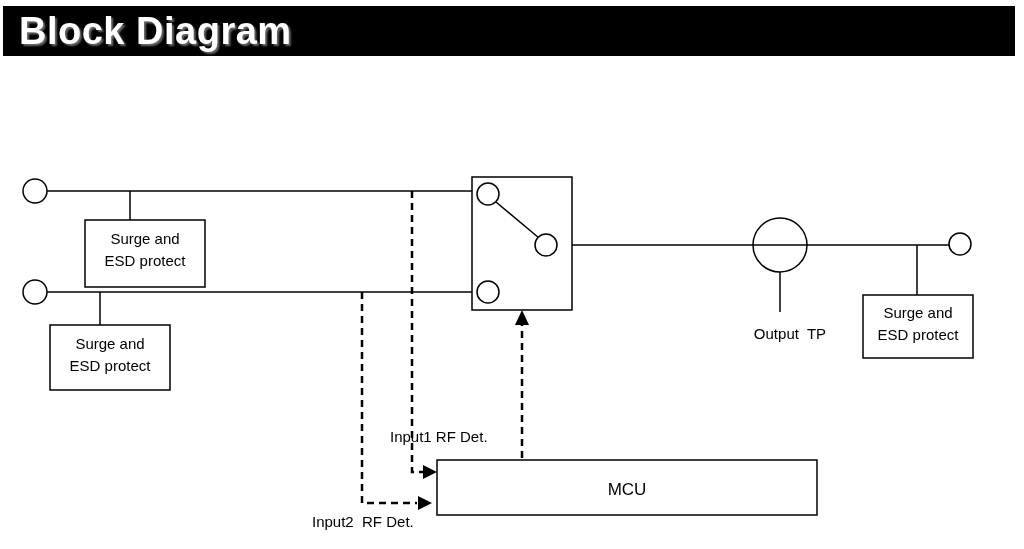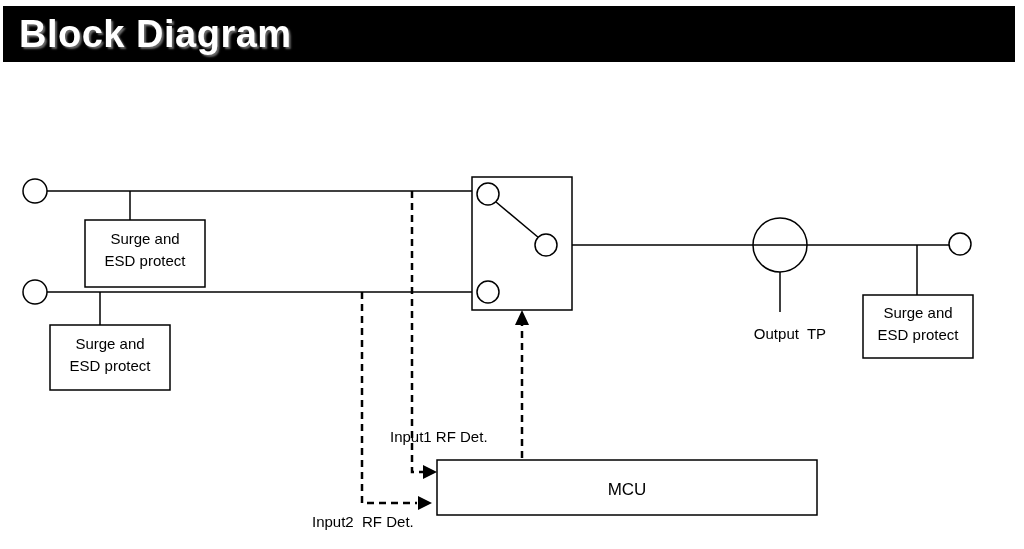--- a/index.html
+++ b/index.html
@@ -3,21 +3,21 @@
 <meta charset="utf-8">
 <style>
   html, body { margin: 0; padding: 0; background: #ffffff; }
   body {
     width: 1024px; height: 549px;
     position: relative; overflow: hidden;
     font-family: "Liberation Sans", sans-serif;
   }
   .title-bar {
     position: absolute; left: 3px; top: 6px;
-    width: 1012px; height: 56px;
+    width: 1012px; height: 50px;
     background: #000000;
     display: flex; align-items: center;
     z-index: 2;
   }
   .title-bar h1 {
     margin: 0 0 0 16px;
     color: #ffffff;
     font-size: 38px;
     font-weight: bold;
     letter-spacing: 0.5px;

